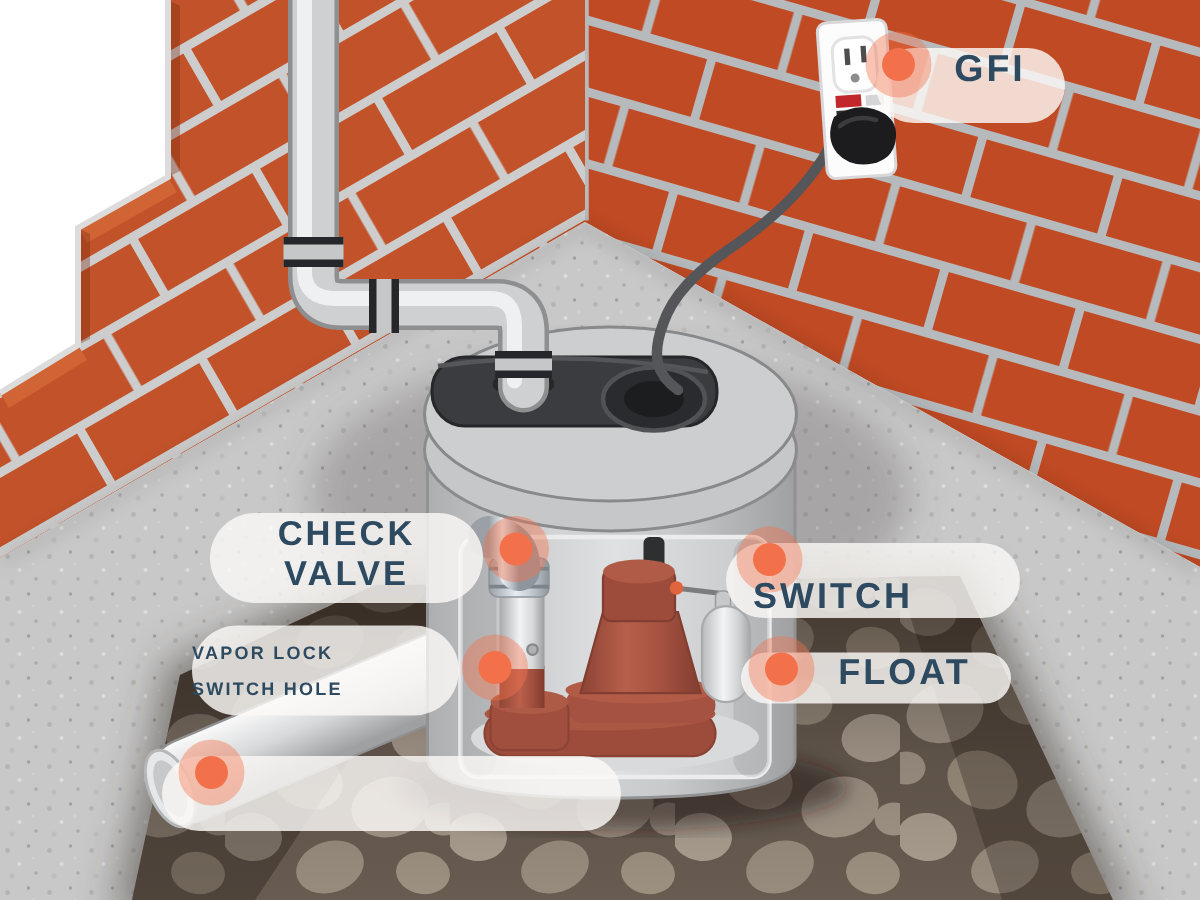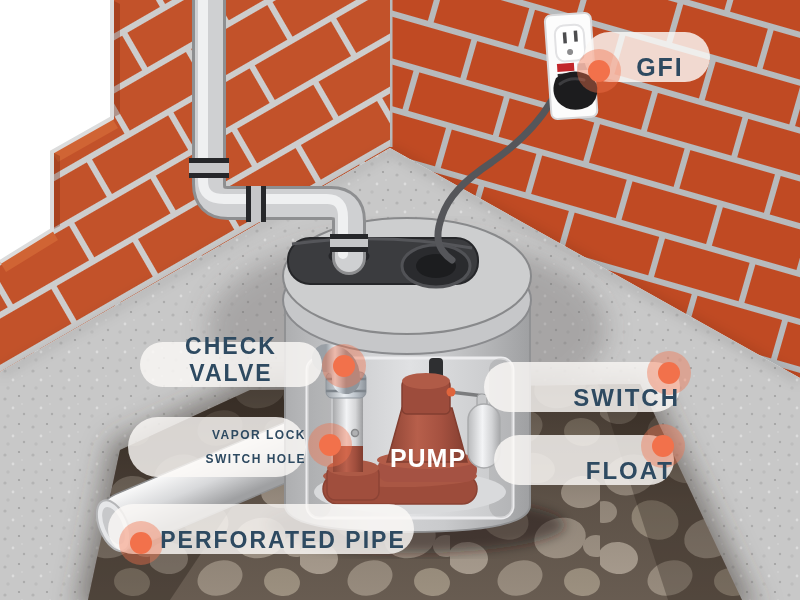--- a/index.html
+++ b/index.html
@@ -1,34 +1,34 @@
 <!DOCTYPE html>
 <html><head>
 <meta charset="utf-8">
 <style>
   html,body{margin:0;padding:0;background:#ffffff;}
   #stage{position:relative;width:800px;height:600px;overflow:hidden;background:#ffffff;
          font-family:"Liberation Sans", sans-serif;}
   #scene{position:absolute;left:0;top:0;}
 
-  .pill{position:absolute;display:flex;align-items:flex-end;z-index:2;
+  .pill{position:absolute;display:flex;align-items:flex-start;z-index:2;
         background:rgba(251,249,246,0.82);border-radius:999px;
         color:#2e4a61;font-weight:bold;letter-spacing:2px;}
   .pill .txt{flex:1;text-align:center;}
   .dot{width:22px;height:22px;border-radius:50%;background:#f2714b;
        box-shadow:0 0 0 11px rgba(242,114,77,0.42);flex:0 0 auto;}
   .free-dot{position:absolute;z-index:1;width:22px;height:22px;border-radius:50%;
             background:#f2714b;box-shadow:0 0 0 11px rgba(242,114,77,0.42);
             transform:translate(-50%,-50%);}
   #pill-gfi{left:584px;top:32px;width:122px;height:50px;font-size:25px;padding-left:4px;}
-  #pill-check{left:140px;top:342px;width:182px;height:45px;font-size:23px;justify-content:center;}
+  #pill-check{left:140px;top:342px;width:182px;height:60px;font-size:23px;justify-content:center;}
   #pill-vapor{left:128px;top:417px;width:178px;height:60px;font-size:12px;line-height:24px;
               letter-spacing:1.5px;flex-direction:column;justify-content:center;}
   #pill-switch{left:484px;top:362px;width:178px;height:50px;font-size:24px;padding-left:18px;flex-direction:column;}
-  #pill-float{left:494px;top:435px;width:164px;height:50px;font-size:24px;padding-left:16px;flex-direction:column;}
+  #pill-float{left:494px;top:435px;width:164px;height:34px;font-size:24px;padding-left:16px;}
   #pill-perf{left:108px;top:504px;width:284px;height:50px;font-size:23px;padding-left:22px;}
   #label-pump{position:absolute;left:383px;top:444px;width:90px;z-index:2;text-align:center;
               color:#ffffff;font-weight:bold;font-size:25px;letter-spacing:1px;}
 </style>
 </head>
 <body>
 
 <div id="stage">
 
 <svg id="scene" width="800" height="600" viewBox="0 0 800 600">
@@ -282,18 +282,16 @@
     <span class="txt">SWITCH</span>
   </div>
 
   <div class="pill" id="pill-float">
     <span class="dot"></span>
     <span class="txt">FLOAT</span>
   </div>
 
   <div class="pill" id="pill-perf">
     <span class="dot"></span>
-    <span class="txt">PERFORATED PIPE</span>
-  </div>
-
-  <div id="label-pump">PUMP</div>
+  </div>
+
 
 </div>
 
 </body></html>

